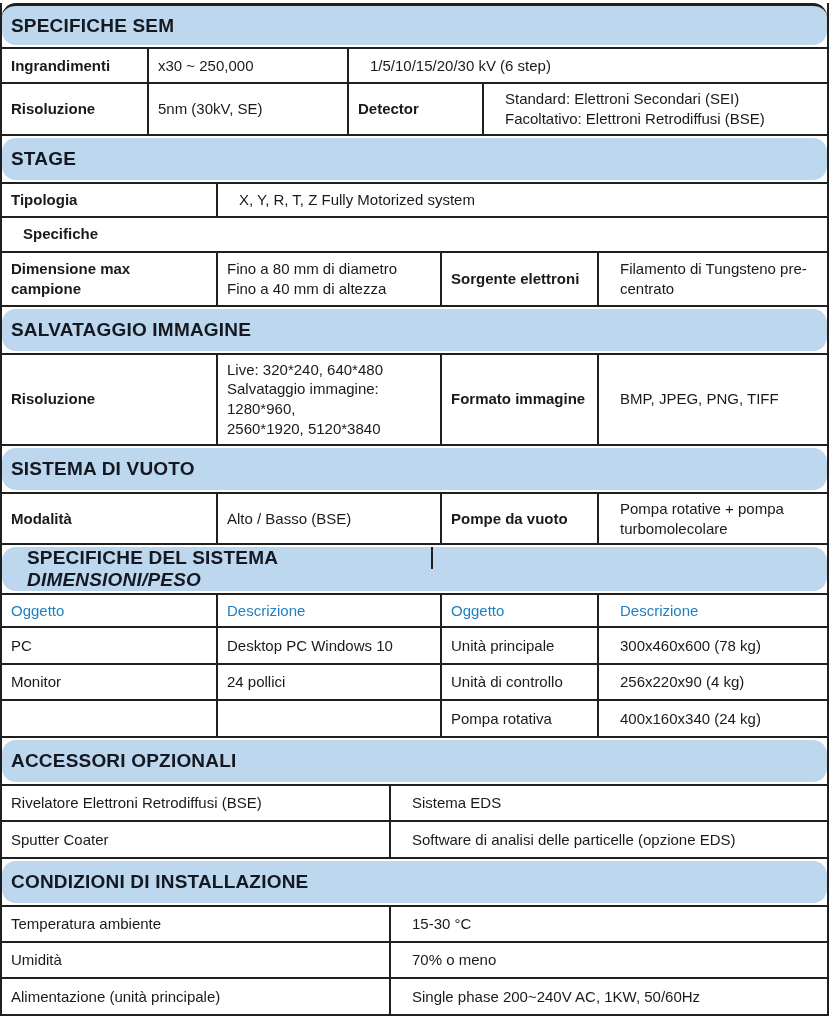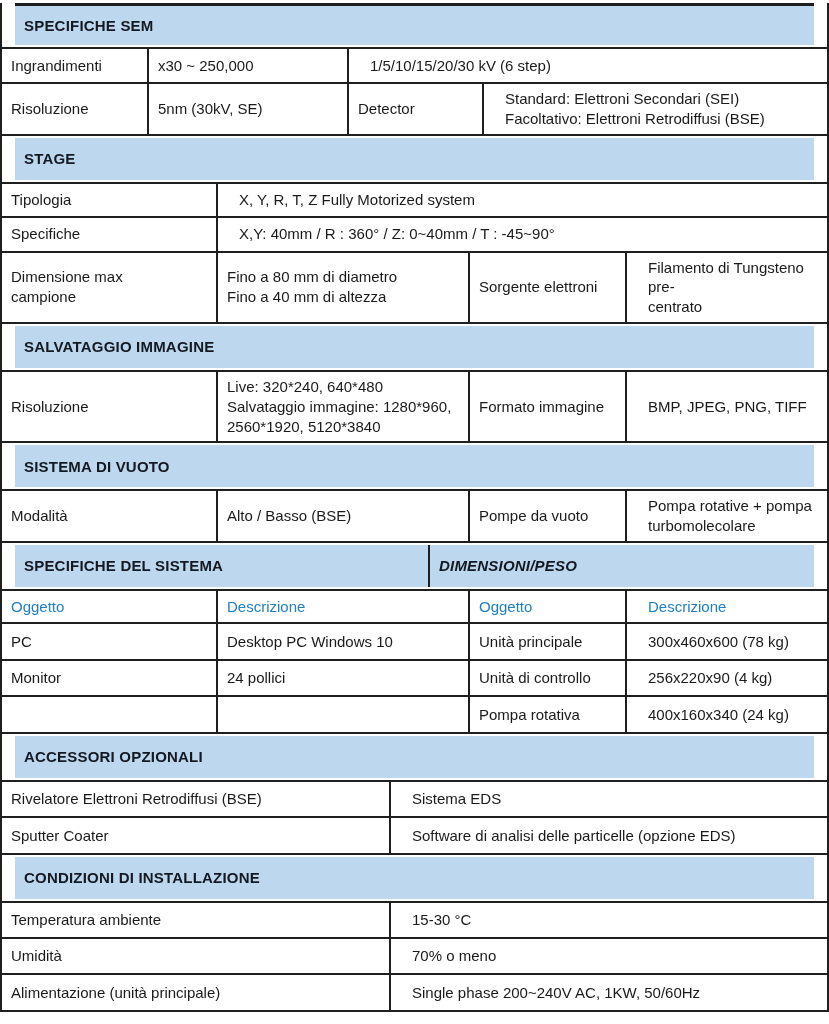--- a/index.html
+++ b/index.html
@@ -21,47 +21,48 @@
   }
   .sheet{
     border-left:2px solid var(--bd);
     border-right:2px solid var(--bd);
   }
   .band{
     background:var(--band);
     min-height:42px;
     display:flex;align-items:center;
     padding-left:9px;
-    font-weight:bold;font-size:15px;color:#141821;
-    margin:2px 13px;
+    font-weight:bold;font-size:19px;color:#141821;
+    margin:2px 0;
     letter-spacing:.2px;
+    border-radius:14px;
   }
   .band.first{margin-top:0;border-top:3px solid var(--bd);}
-  .band.split{padding-left:0;}
+  .band.split{padding-left:16px;flex-direction:column;}
   .band-cell{
     align-self:stretch;display:flex;align-items:center;
     padding-left:9px;
   }
   .band-cell.left{width:415px;border-right:2px solid var(--bd);}
   .band-cell.right{flex:1;font-style:italic;}
   .tbl{border-top:2px solid var(--bd);}
   .tr{display:flex;border-bottom:2px solid var(--bd);align-items:stretch;background:#fff;}
   .td{
     border-right:2px solid var(--bd);
     padding:5px 9px;
     display:flex;align-items:center;
     white-space:pre-line;
     line-height:1.32;
   }
   .td:last-child{border-right:none;flex:1;margin-left:12px;}
-  .bold{font-weight:normal;}
+  .bold{font-weight:bold;}
   .blue{color:var(--blue);}
   
   .w147{width:147px}.w206{width:200px}.w135{width:135px}
-  .w183{width:216px}.w232{width:252px}.w172{width:157px}
+  .w183{width:216px}.w232{width:224px}.w172{width:157px}
   .w415{width:389px}
   
   .h33{min-height:33px}.h34{min-height:34px}.h35{min-height:35px}
   .h36{min-height:36px}.h37{min-height:37px}.h47{min-height:47px}
   .h48{min-height:48px}.h54{min-height:54px}.h62{min-height:62px}
 </style>
 </head>
 <body>
 
 <div class="page">
@@ -88,21 +89,20 @@
   <div class="band">
     <span>STAGE</span>
   </div>
   <div class="tbl">
     <div class="tr h34">
       <div class="td w183 bold">Tipologia</div>
       <div class="td">X, Y, R, T, Z Fully Motorized system</div>
     </div>
     <div class="tr h35">
       <div class="td w183 bold">Specifiche</div>
-      <div class="td">X,Y: 40mm / R : 360° /  Z: 0~40mm / T : -45~90°</div>
     </div>
     <div class="tr h54">
       <div class="td w183 bold">Dimensione max
 campione</div>
       <div class="td w232">Fino a 80 mm di diametro
 Fino a 40 mm di altezza</div>
       <div class="td w172 bold">Sorgente elettroni</div>
       <div class="td">Filamento di Tungsteno pre-
 centrato</div>
     </div>

